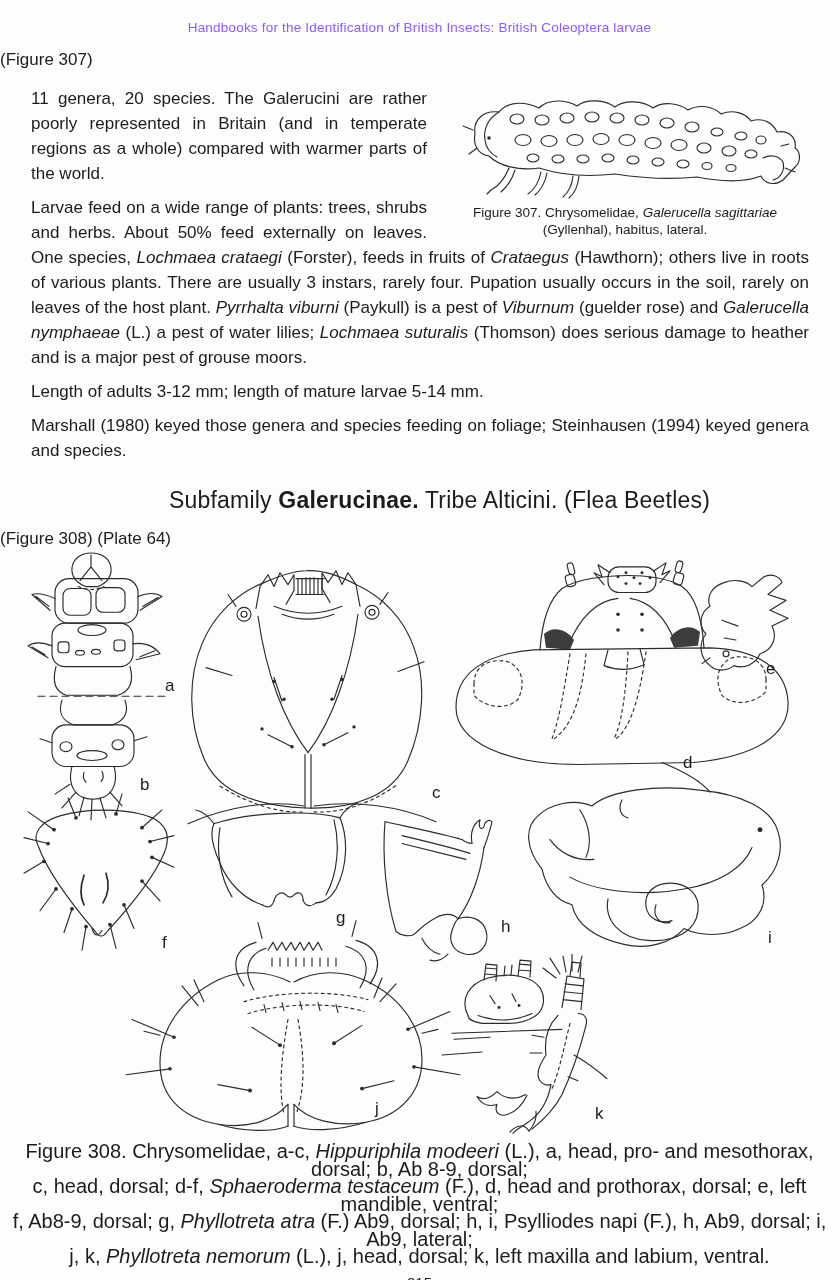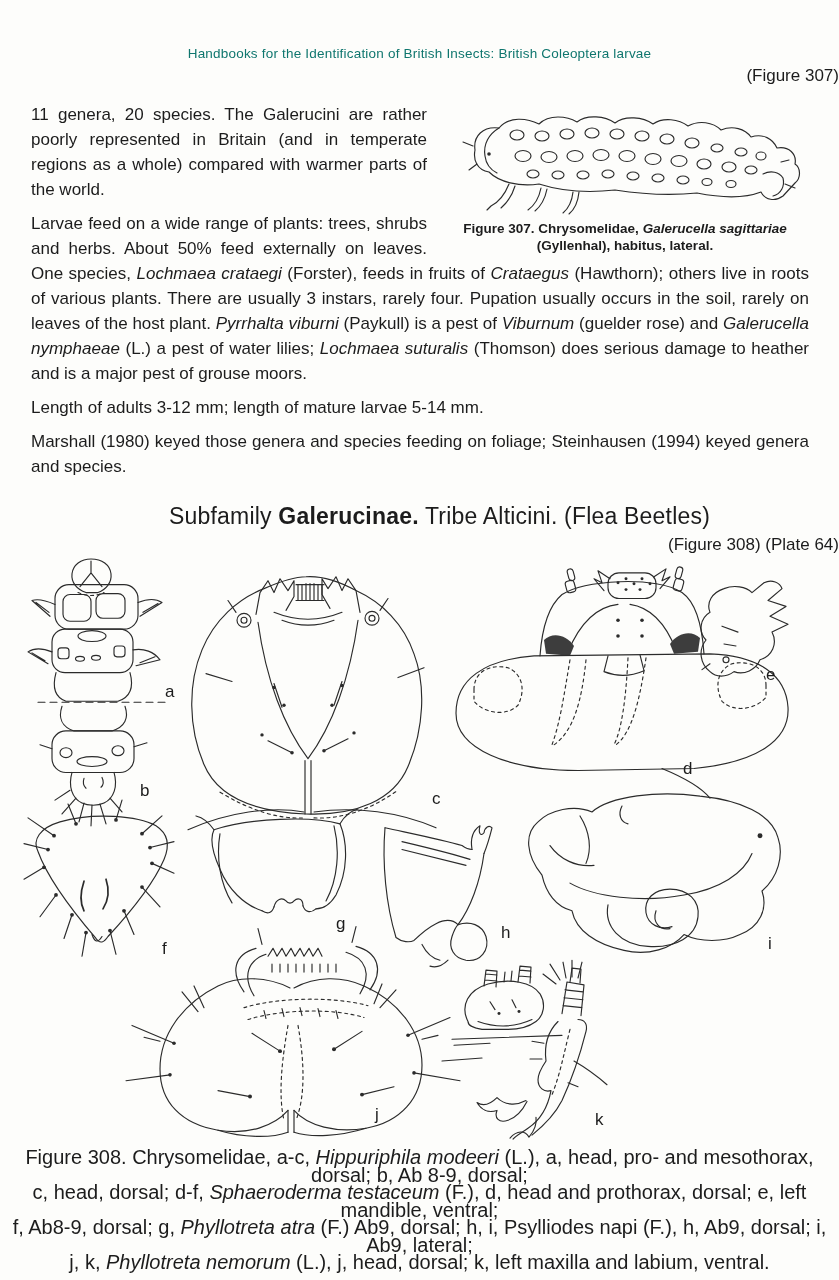--- a/index.html
+++ b/index.html
@@ -3,26 +3,26 @@
 <meta charset="utf-8">
 <style>
   * { box-sizing: border-box; }
   html,body { margin:0; padding:0; }
   body { background:#ddd; }
   .page {
     width:839px; height:1280px; margin:0 auto; overflow:hidden;
     background:#fdfdfb; color:#1c1c1c; position:relative;
     font-family:"Liberation Sans", sans-serif;
   }
-  .running-header { padding-top:46px; text-align:center; font-size:13.5px; letter-spacing:.2px; color:#0f766e; }
+  .running-header { padding-top:20px; text-align:center; font-size:13.5px; letter-spacing:.2px; color:#8b5cf6; }
   h1.sec-title { text-align:center; font-size:23px; font-weight:normal; margin:24px 0 0 0; letter-spacing:.2px; }
-  .sec-subtitle { text-align:right; font-size:17px; margin-top:5px; }
+  .sec-subtitle { text-align:left; font-size:17px; margin-top:15px; }
   .content { margin:16px 30px 0 31px; font-size:17px; line-height:25px; text-align:justify; }
   .content p { margin:0 0 9px 0; }
-  figure.fig307 { float:right; width:368px; margin:2px 0 4px 14px;font-weight:bold; }
+  figure.fig307 { float:right; width:368px; margin:2px 0 4px 14px; }
   .fig307 svg { display:block; width:360px; height:112px; margin:0 auto; }
   figcaption.cap307 { font-size:13.5px; line-height:17px; text-align:center; margin-top:4px; text-align:center; }
   h1.t2 { margin-top:24px;padding-left:40px; }
   .fig308 { width:800px; height:590px; margin:2px 0 0 22px; position:relative; }
   .fig308 svg { display:block; width:800px; height:590px; }
   .caption308 { text-align:center; font-size:20px; line-height:17.5px; margin-top:2px; }
   .pagenum { text-align:center; font-size:15px; margin-top:8px; }
   
   .ln { fill:none; stroke:#2b2b2b; stroke-width:1.15; stroke-linecap:round; stroke-linejoin:round; }
   .th { stroke-width:1.7; }

